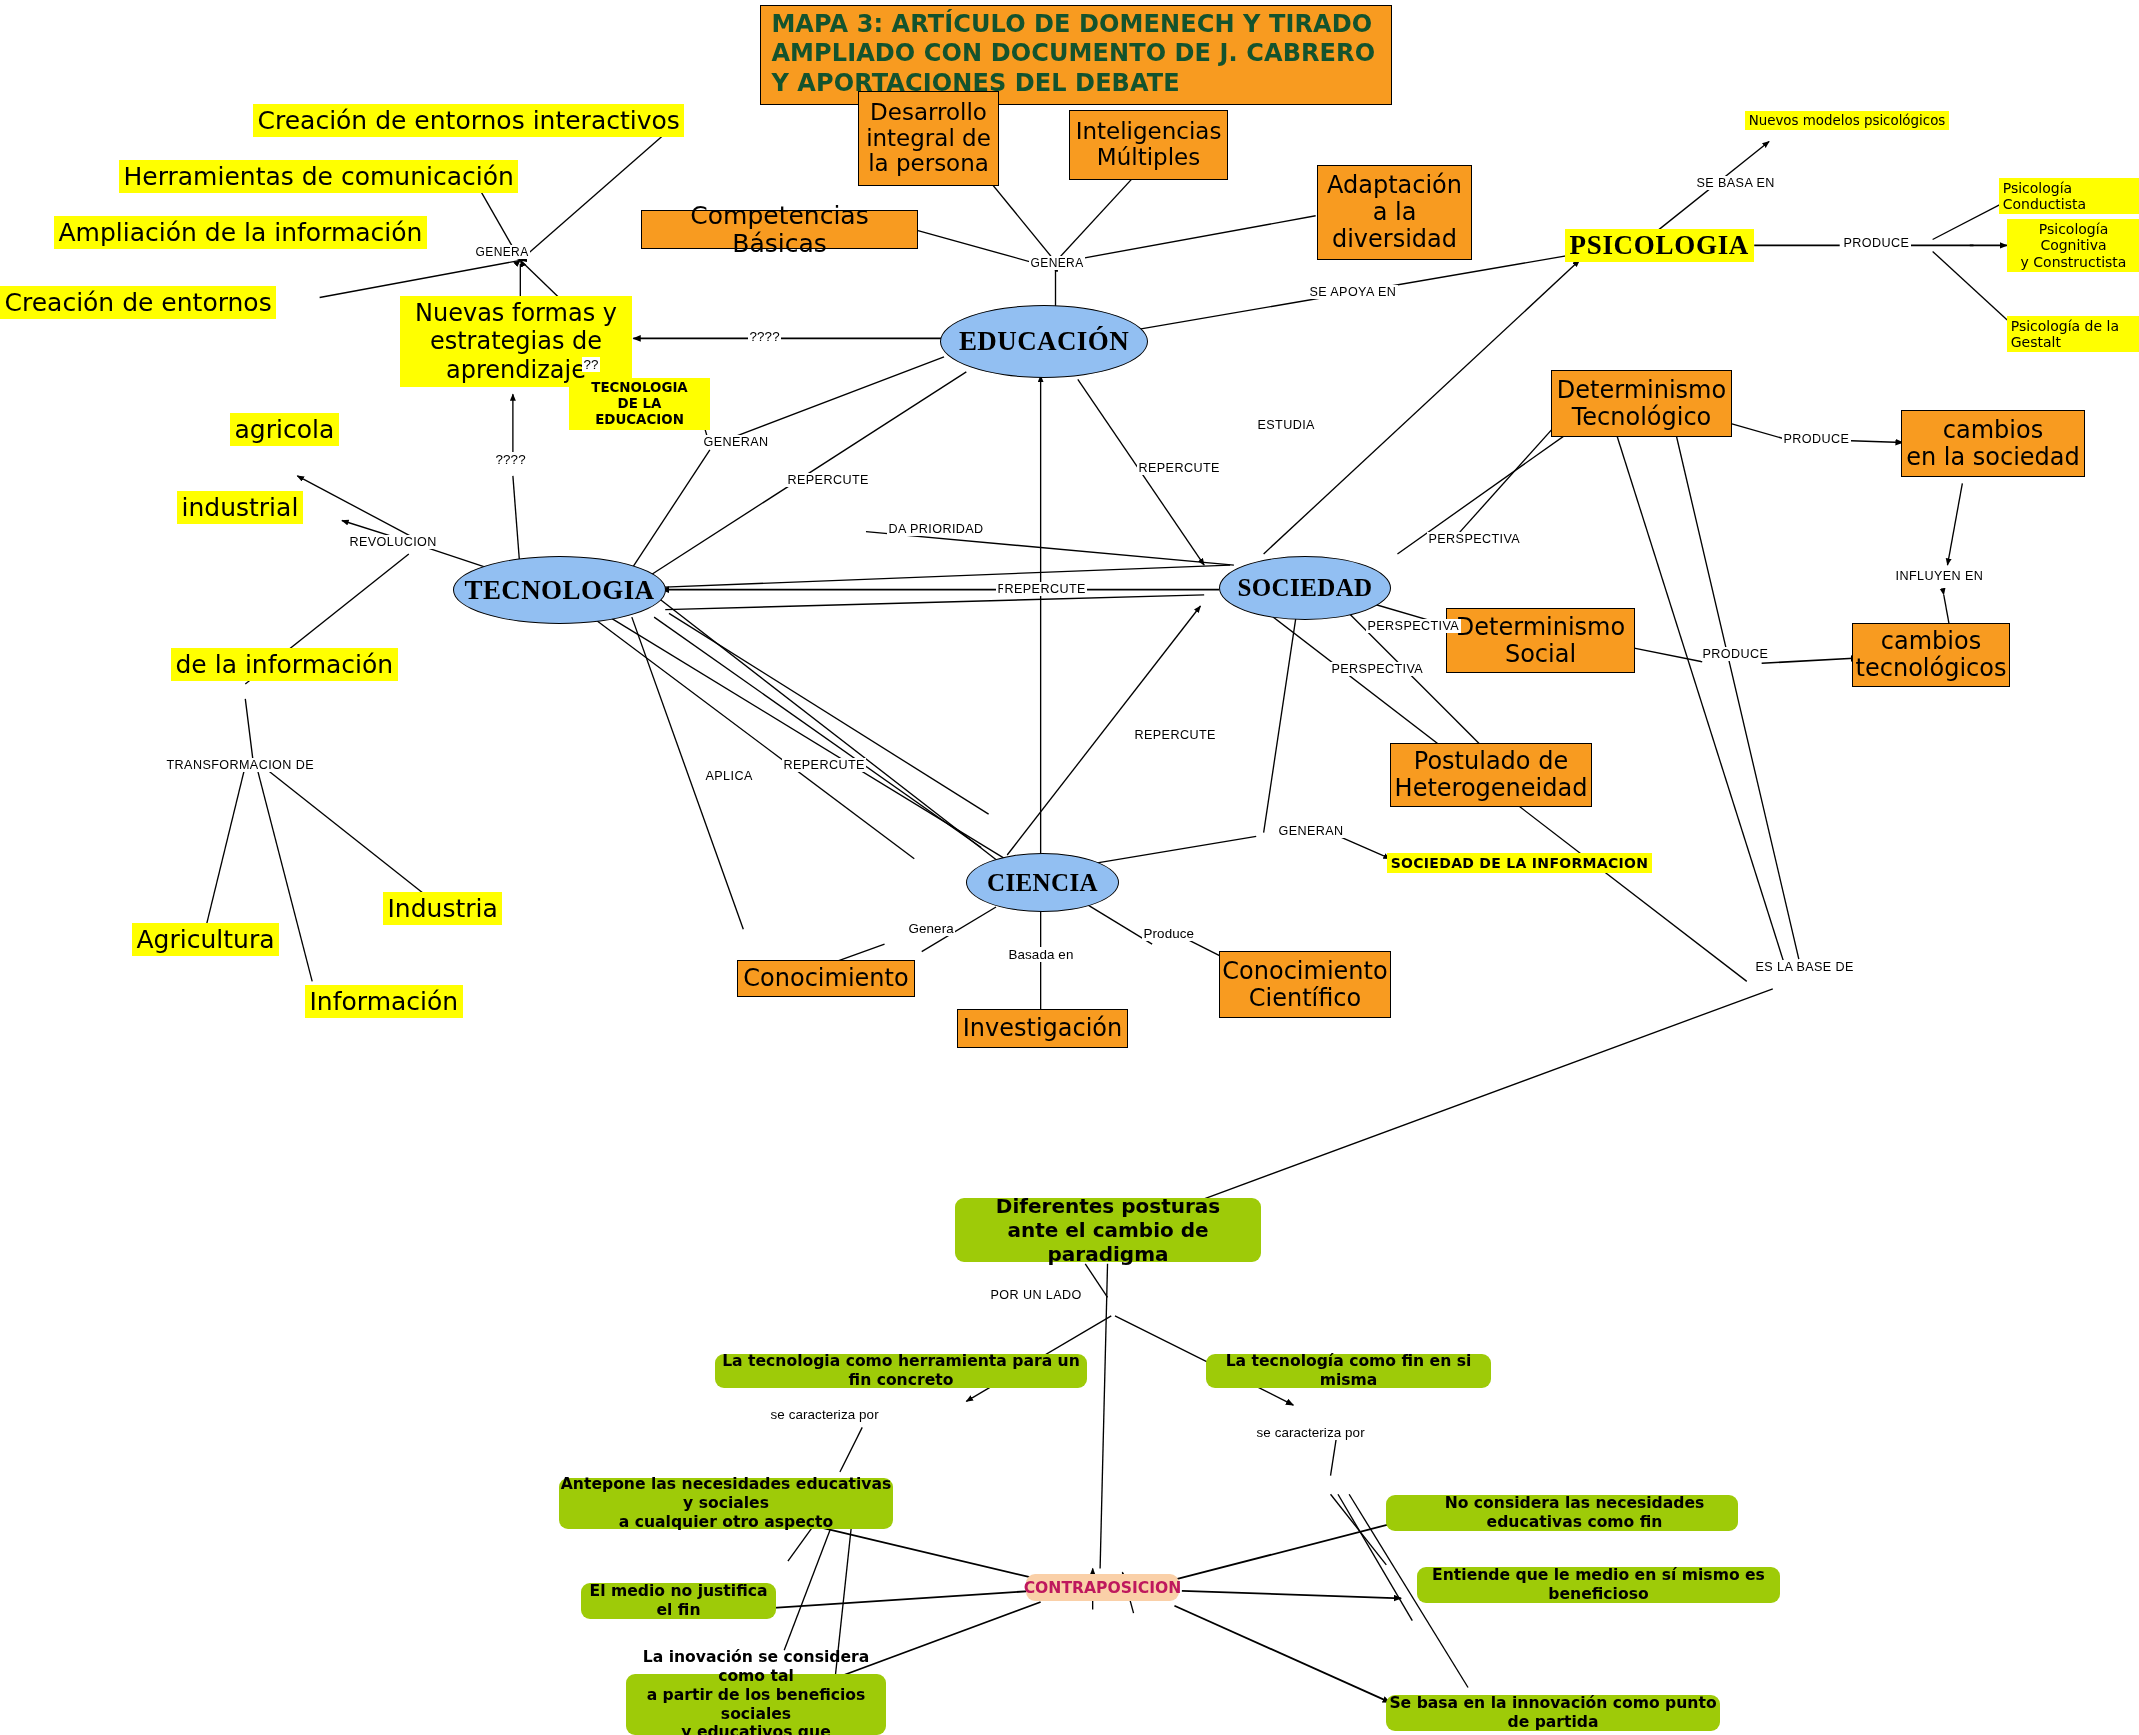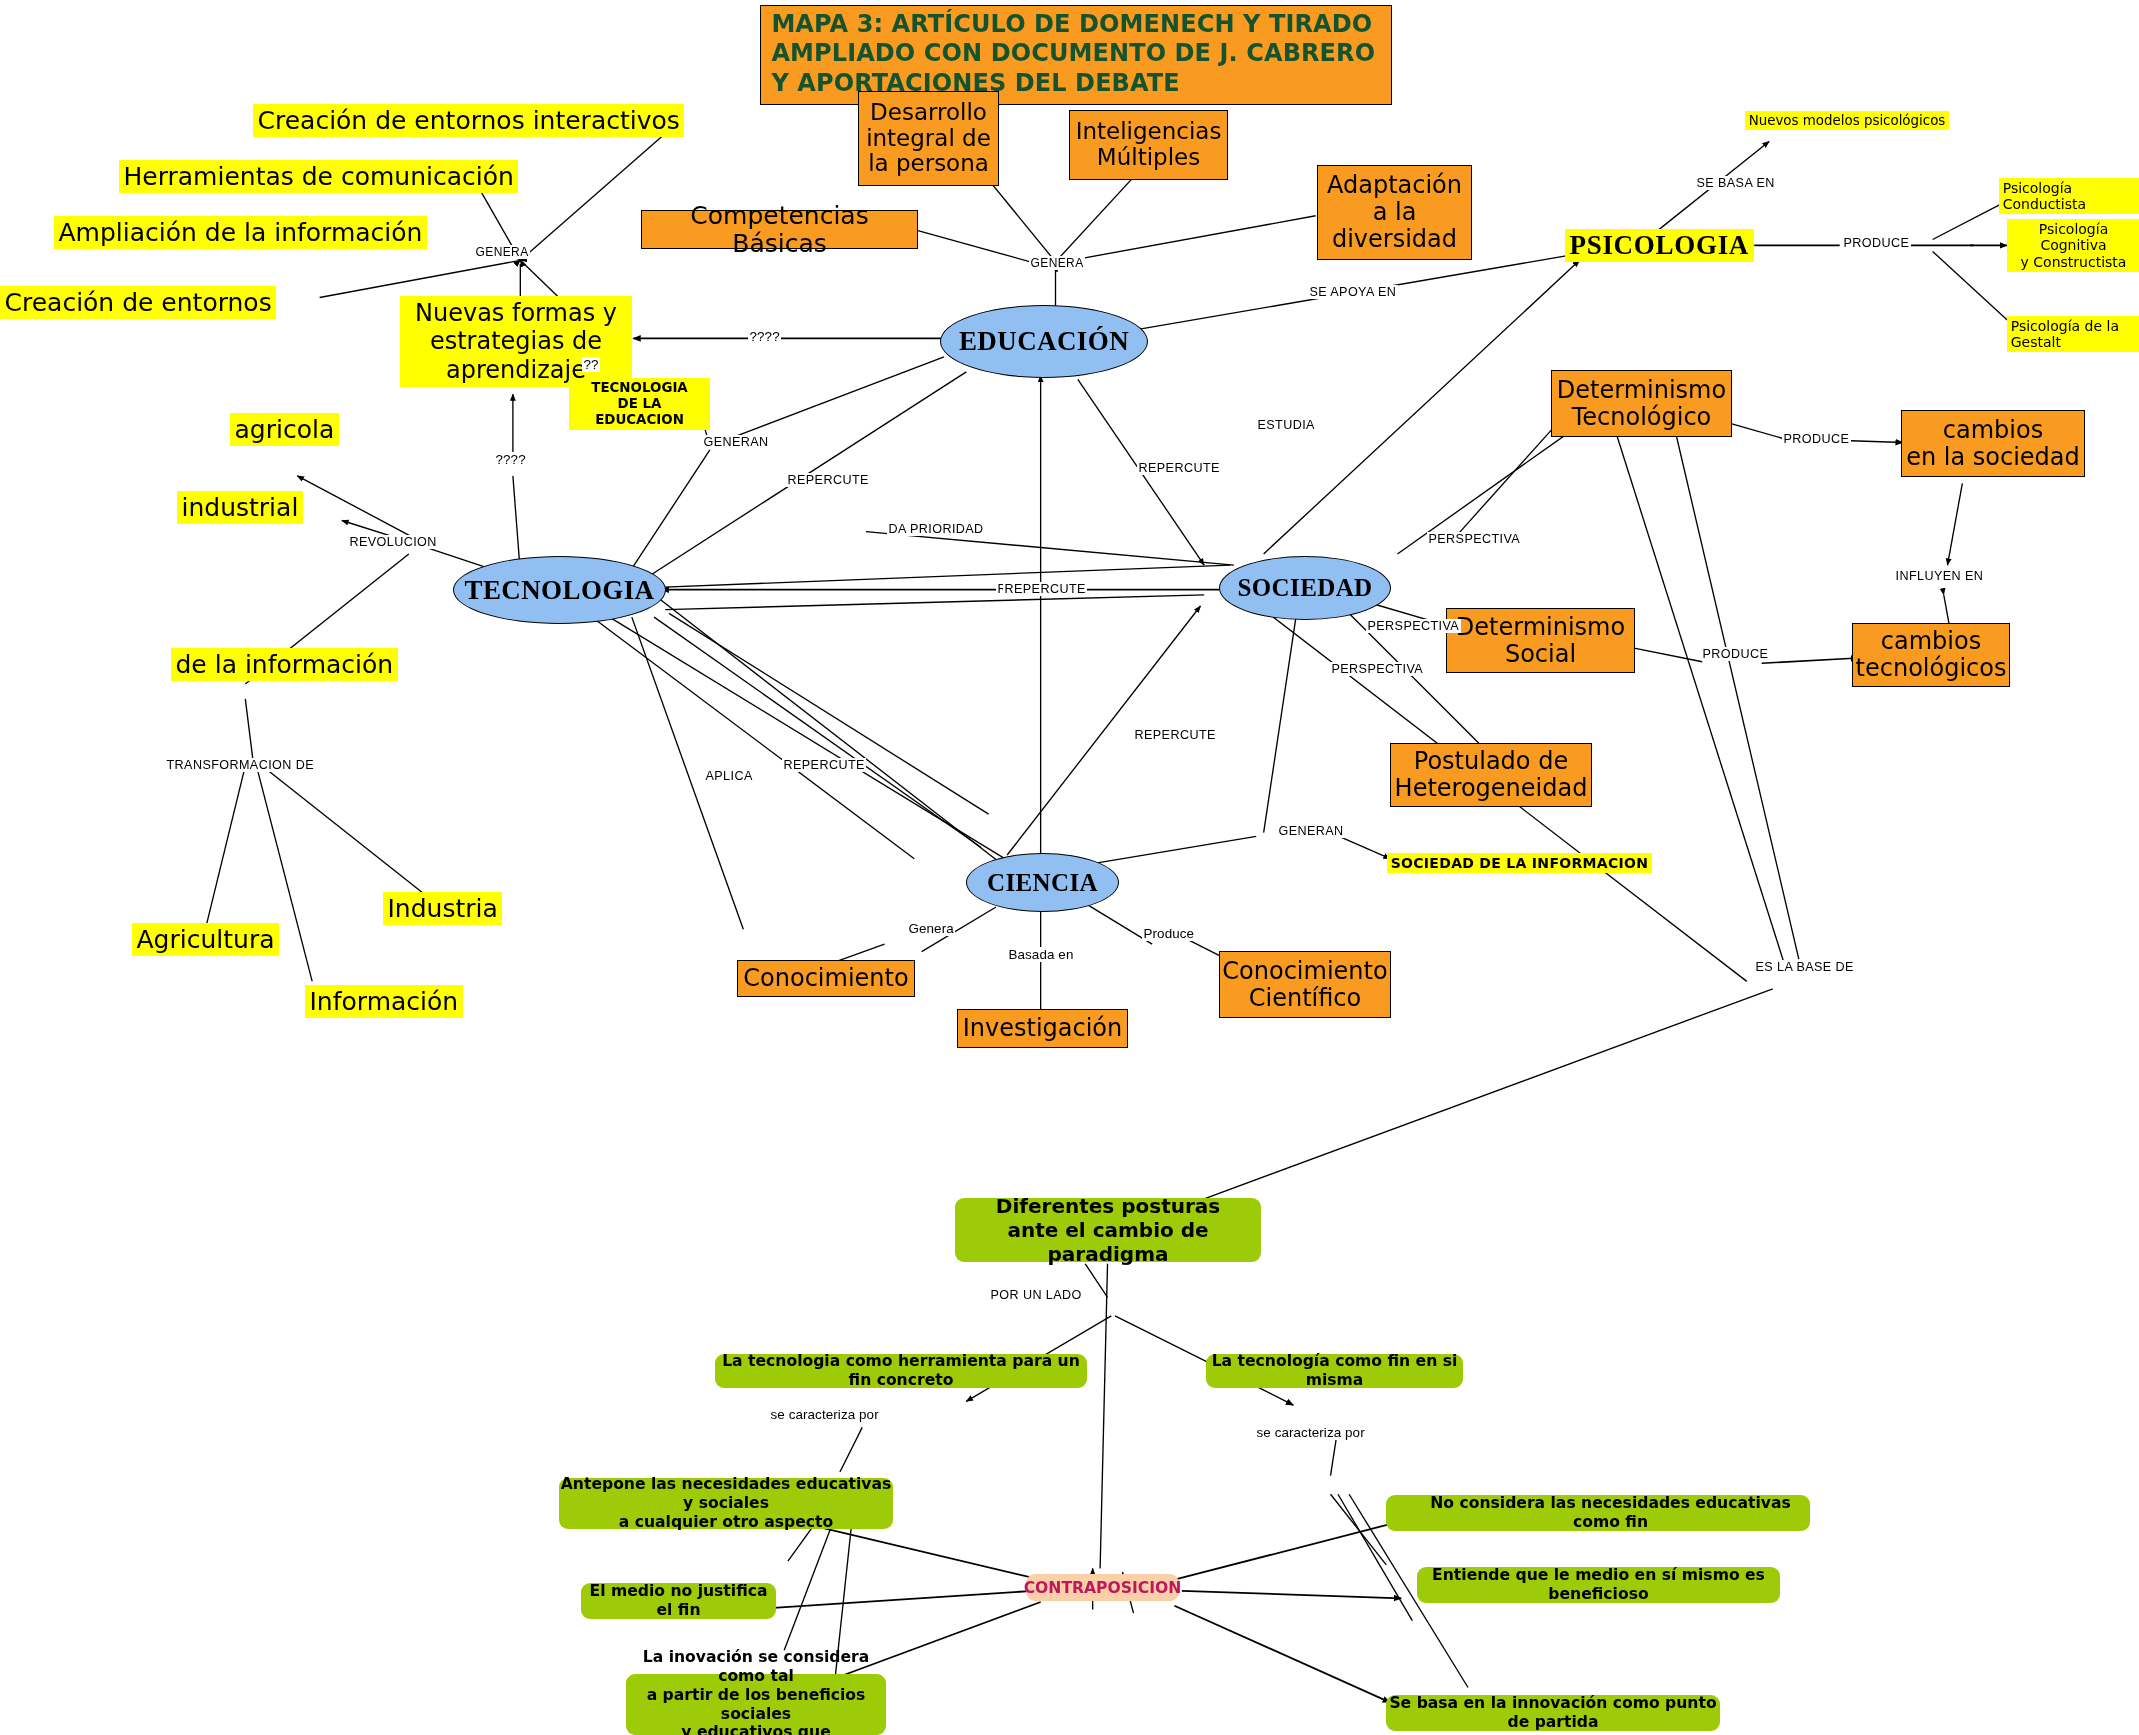--- a/index.html
+++ b/index.html
@@ -345,32 +345,32 @@
 
   <div class="ellipse node" style="left:1219px;top:556px;width:172px;height:64px;font-size:25px;">SOCIEDAD</div>
 
   <div class="ellipse node" style="left:966px;top:853px;width:153px;height:59px;font-size:25px;">CIENCIA</div>
 
   <div class="node green" style="left:935px;top:1198px;width:306px;height:64px;font-size:20px;">Diferentes posturas
 ante el cambio de paradigma</div>
 
   <div class="node green" style="left:695px;top:1354px;width:372px;height:34px;font-size:15.6px;">La tecnologia como herramienta para un fin concreto</div>
 
-  <div class="node green" style="left:1186px;top:1354px;width:257px;height:34px;font-size:15.6px;">La tecnología como fin en si misma</div>
+  <div class="node green" style="left:1186px;top:1354px;width:285px;height:34px;font-size:15.6px;">La tecnología como fin en si misma</div>
 
   <div class="node green" style="left:539px;top:1478px;width:334px;height:51px;font-size:15.6px;text-align:center;">Antepone las necesidades educativas y sociales
 a cualquier otro aspecto</div>
 
   <div class="node green" style="left:561px;top:1583px;width:195px;height:36px;font-size:15.6px;">El medio no justifica el fin</div>
 
   <div class="node green" style="left:606px;top:1674px;width:260px;height:61px;font-size:15.6px;">La inovación se considera como tal
 a partir de los beneficios sociales
 y educativos que proporciona</div>
 
-  <div class="node green" style="left:1366px;top:1495px;width:424px;height:36px;font-size:15.6px;padding-left:25px;">No considera las necesidades educativas como fin</div>
+  <div class="node green" style="left:1366px;top:1495px;width:352px;height:36px;font-size:15.6px;padding-left:25px;">No considera las necesidades educativas como fin</div>
 
   <div class="node green" style="left:1397px;top:1567px;width:363px;height:36px;font-size:15.6px;">Entiende que le medio en sí mismo es beneficioso</div>
 
   <div class="node green" style="left:1366px;top:1695px;width:334px;height:36px;font-size:15.6px;">Se basa en la innovación como punto de partida</div>
 
   <div class="node peach" style="left:1026px;top:1574px;width:153px;height:27px;font-size:15.6px;">CONTRAPOSICION</div>
 
   <span class="elabel sm" style="left:474px;top:245px;">GENERA</span>
   <span class="elabel sm" style="left:1029px;top:256px;">GENERA</span>
   <span class="elabel mix" style="left:748px;top:329px;">????</span>

